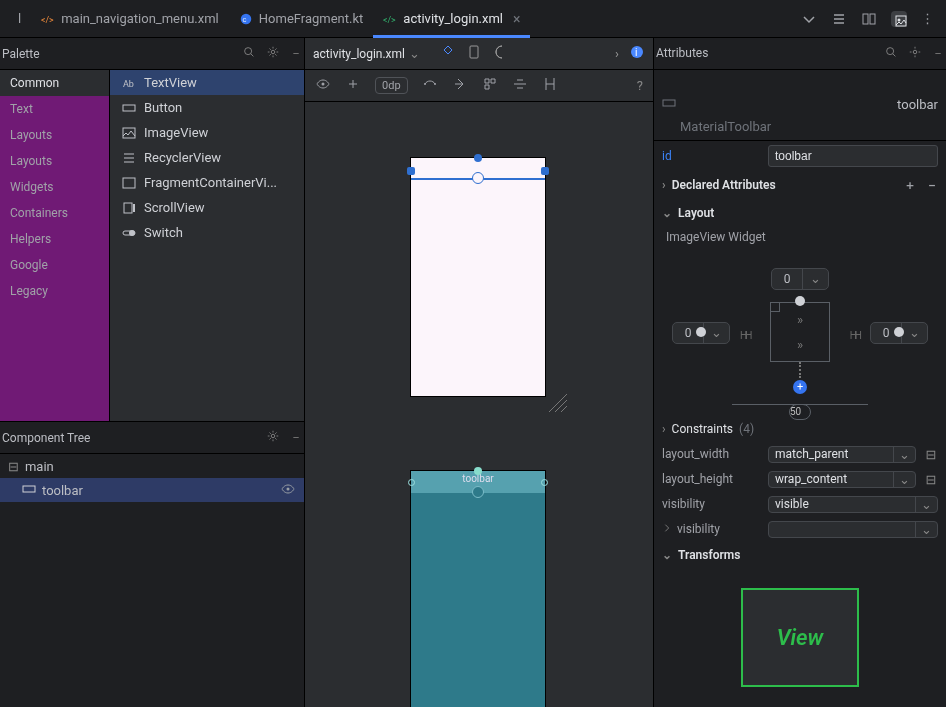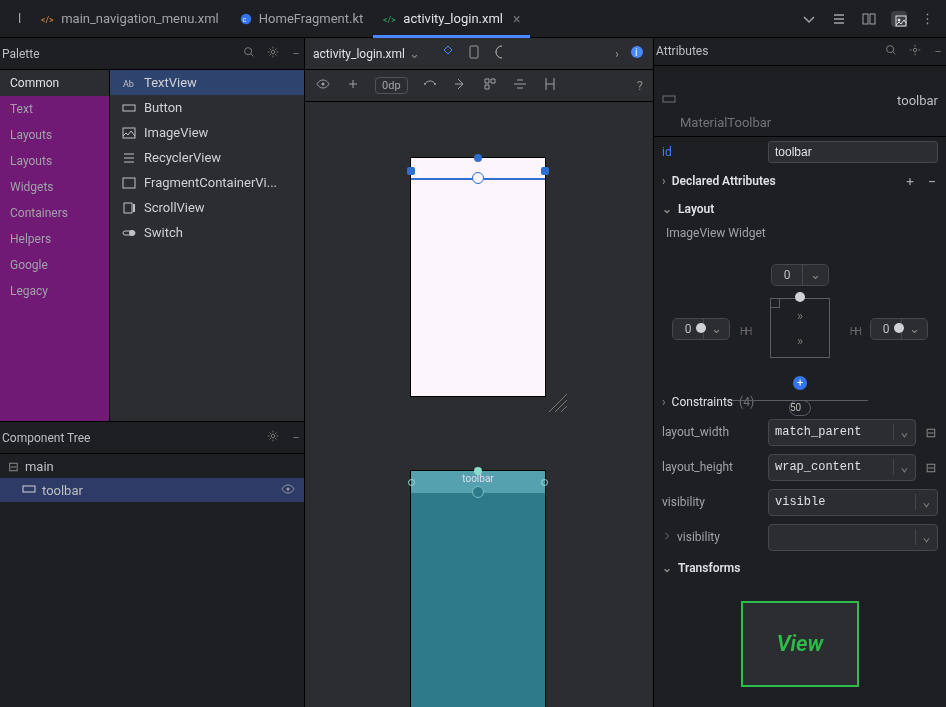--- a/index.html
+++ b/index.html
@@ -286,22 +286,21 @@
   gap: 6px;
 }
 .dropdown-row .lbl { width: 100px; font-size: 12px; color: #a0a2a8; }
 .dropdown {
   flex: 1;
   display: flex;
   align-items: center;
   border: 1px solid #44474c;
   background: #2b2d30;
   border-radius: 4px;
-  height: 27px;
-  font-family: Liberation Mono, monospace;
+  height: 17px;
 }
 .dropdown .dval { flex:1; padding: 0 6px; font-size:12px; color:#dfe1e5; }
 .dropdown .ddrop { width:22px; border-left:1px solid #44474c; text-align:center; color:#888; }
 .prop-flag { width:14px; text-align:center; color:#888; margin-left:2px; }
 .view-preview {
   margin: 20px auto;
   width: 118px; height: 100px;
   border: 2px solid #2dbd4b;
   display:flex; align-items:center; justify-content:center;
   color:#2dbd4b; font-size:22px; font-style:italic; font-weight:600;

